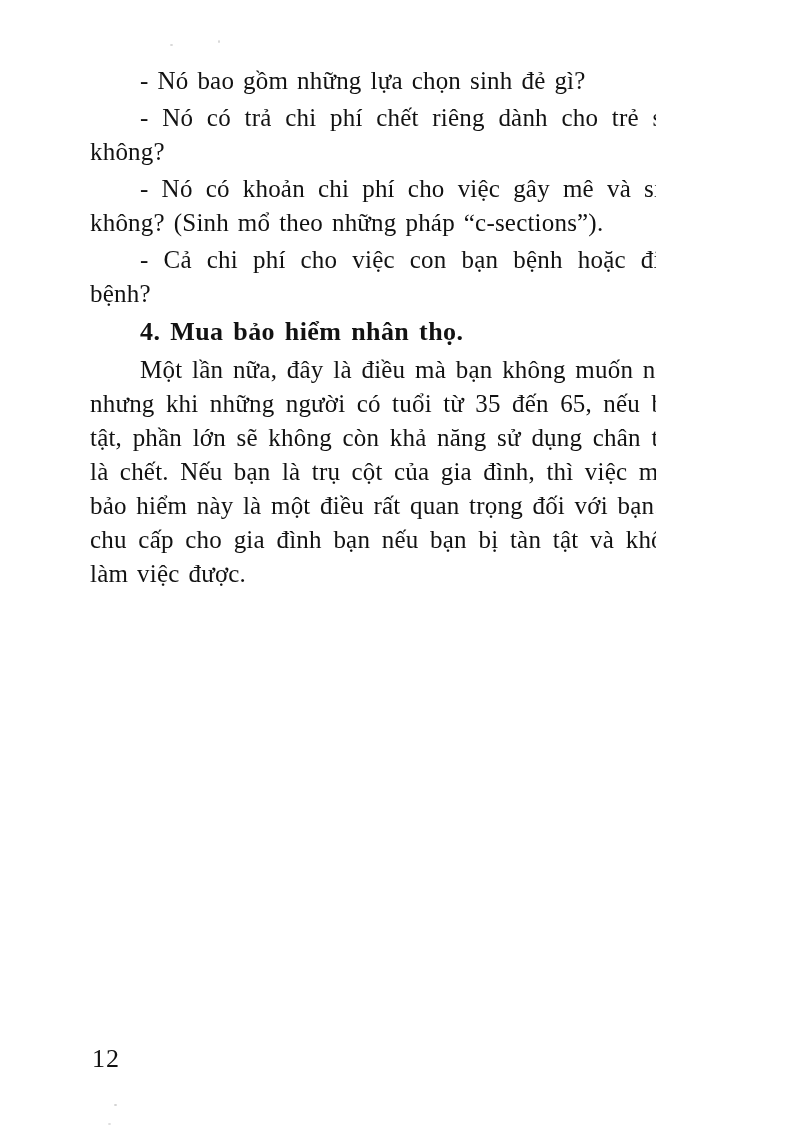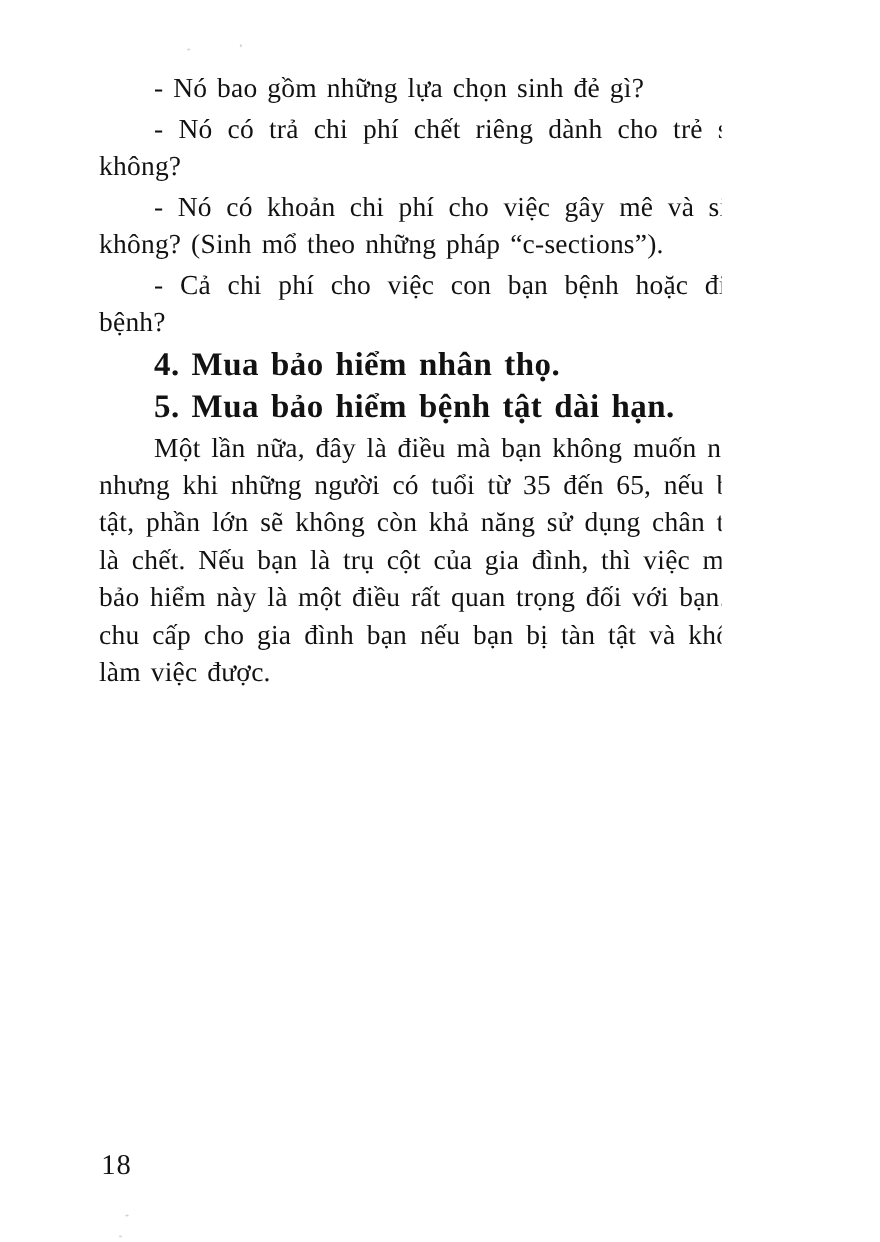--- a/index.html
+++ b/index.html
@@ -26,21 +26,21 @@
     margin: 0 0 3px 0;
     font-size: 25px;
     line-height: 34px;
     text-align: justify;
     text-indent: 50px;
     word-spacing: 2.5px;
     letter-spacing: 0.2px;
   }
   .heading {
     margin: 4px 0 4px 0;
-    font-size: 30px;
+    font-size: 26px;
     line-height: 34px;
     font-weight: bold;
     text-indent: 50px;
     word-spacing: 3px;
     letter-spacing: 0.4px;
   }
   .page-number {
     position: absolute;
     left: 92px;
     top: 1044px;
@@ -65,25 +65,24 @@
 <body>
 
 <div class="page">
 
   <div class="page-content">
     <p class="para">- Nó bao gồm những lựa chọn sinh đẻ gì?</p>
     <p class="para">- Nó có trả chi phí chết riêng dành cho trẻ sơ sinh không?</p>
     <p class="para">- Nó có khoản chi phí cho việc gây mê và sinh mổ không? (Sinh mổ theo những pháp “c-sections”).</p>
     <p class="para">- Cả chi phí cho việc con bạn bệnh hoặc đi khám bệnh?</p>
     <p class="heading">4. Mua bảo hiểm nhân thọ.</p>
-    <p class="heading">5. Mua bảo hiểm bệnh tật dài hạn.</p>
     <p class="para">Một lần nữa, đây là điều mà bạn không muốn nghĩ tới, nhưng khi những người có tuổi từ 35 đến 65, nếu bị bệnh tật, phần lớn sẽ không còn khả năng sử dụng chân tay hơn là chết. Nếu bạn là trụ cột của gia đình, thì việc mua loại bảo hiểm này là một điều rất quan trọng đối với bạn. Nó sẽ chu cấp cho gia đình bạn nếu bạn bị tàn tật và không thể làm việc được.</p>
   </div>
 
-  <div class="page-number">18</div>
+  <div class="page-number">12</div>
 
   <span class="speck s1"></span>
   <span class="speck s2"></span>
   <span class="speck s3"></span>
   <span class="speck s4"></span>
   <span class="speck s5"></span>
   <span class="speck s6"></span>
 
 </div>
 

